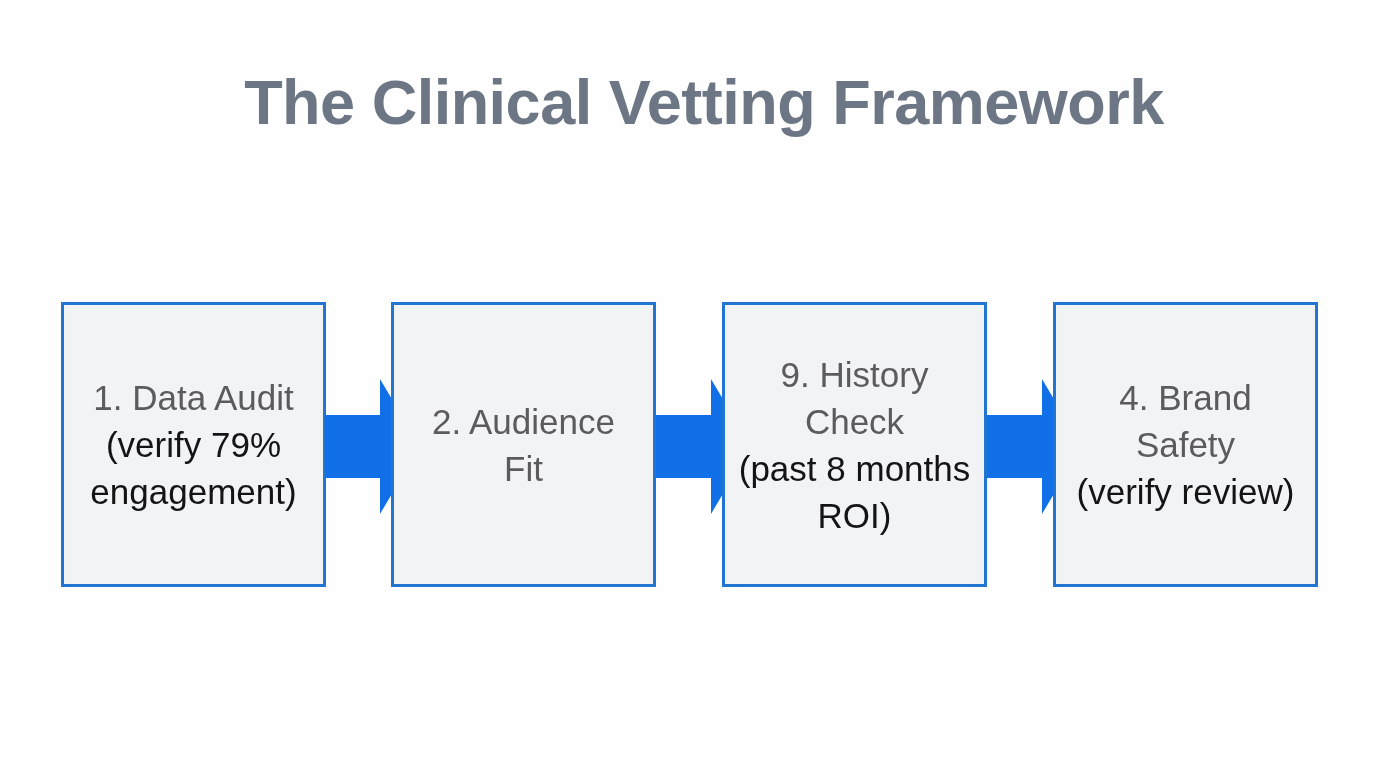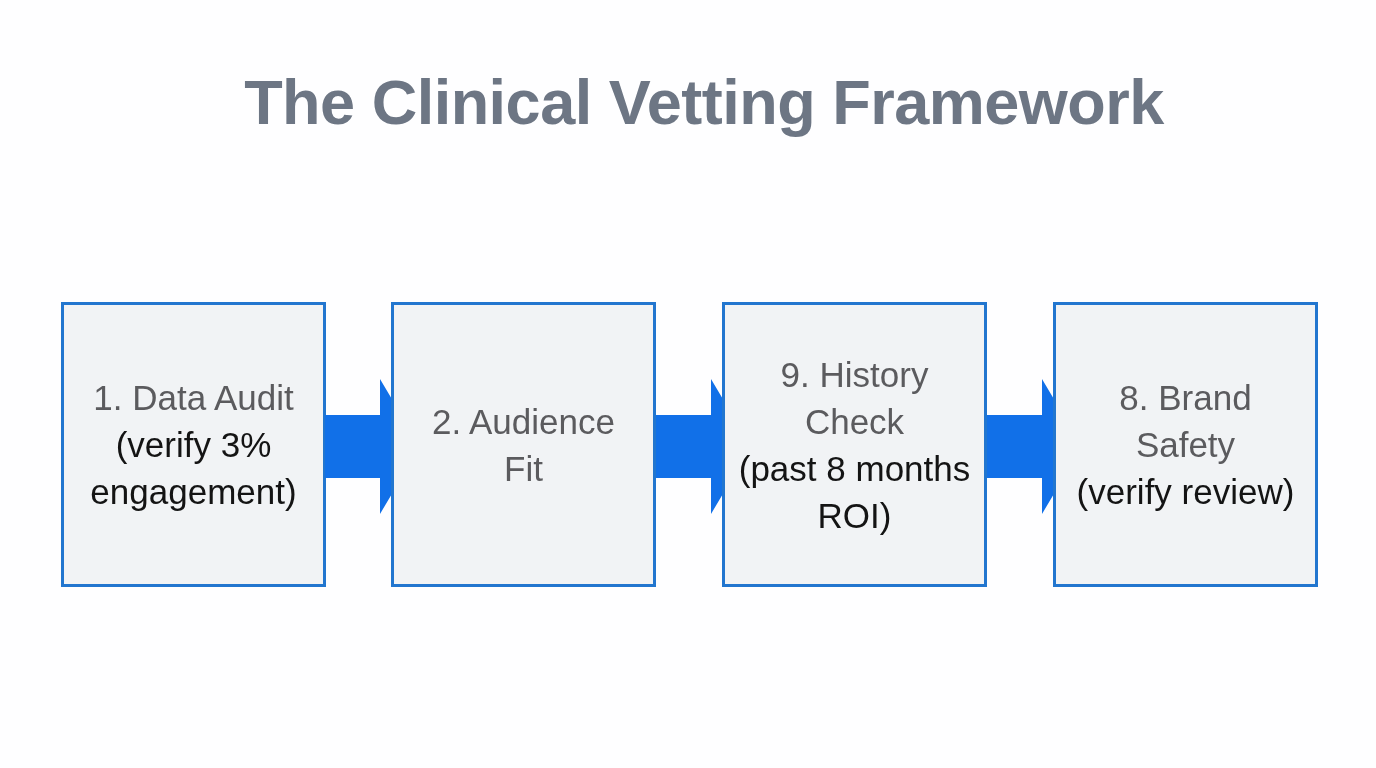--- a/index.html
+++ b/index.html
@@ -104,21 +104,21 @@
 <body>
 
 <div class="canvas">
 
   <div class="title">The Clinical Vetting Framework</div>
 
   <div class="flow">
 
     <div class="step-box s1">
       <div class="step-title">1. Data Audit</div>
-      <div class="step-detail">(verify 3% engagement)</div>
+      <div class="step-detail">(verify 79% engagement)</div>
     </div>
 
     <div class="arrow a1">
       <svg viewBox="0 0 95 135" xmlns="http://www.w3.org/2000/svg">
         <polygon points="0,36 55,36 55,0 95,67.5 55,135 55,99 0,99" fill="#1170e8"></polygon>
       </svg>
     </div>
 
     <div class="step-box s2">
       <div class="step-title">2. Audience Fit</div>
@@ -135,18 +135,18 @@
       <div class="step-detail">(past 8 months ROI)</div>
     </div>
 
     <div class="arrow a3">
       <svg viewBox="0 0 95 135" xmlns="http://www.w3.org/2000/svg">
         <polygon points="0,36 55,36 55,0 95,67.5 55,135 55,99 0,99" fill="#1170e8"></polygon>
       </svg>
     </div>
 
     <div class="step-box s4">
-      <div class="step-title">8. Brand Safety</div>
+      <div class="step-title">4. Brand Safety</div>
       <div class="step-detail">(verify review)</div>
     </div>
 
   </div>
 </div>
 
 </body></html>

